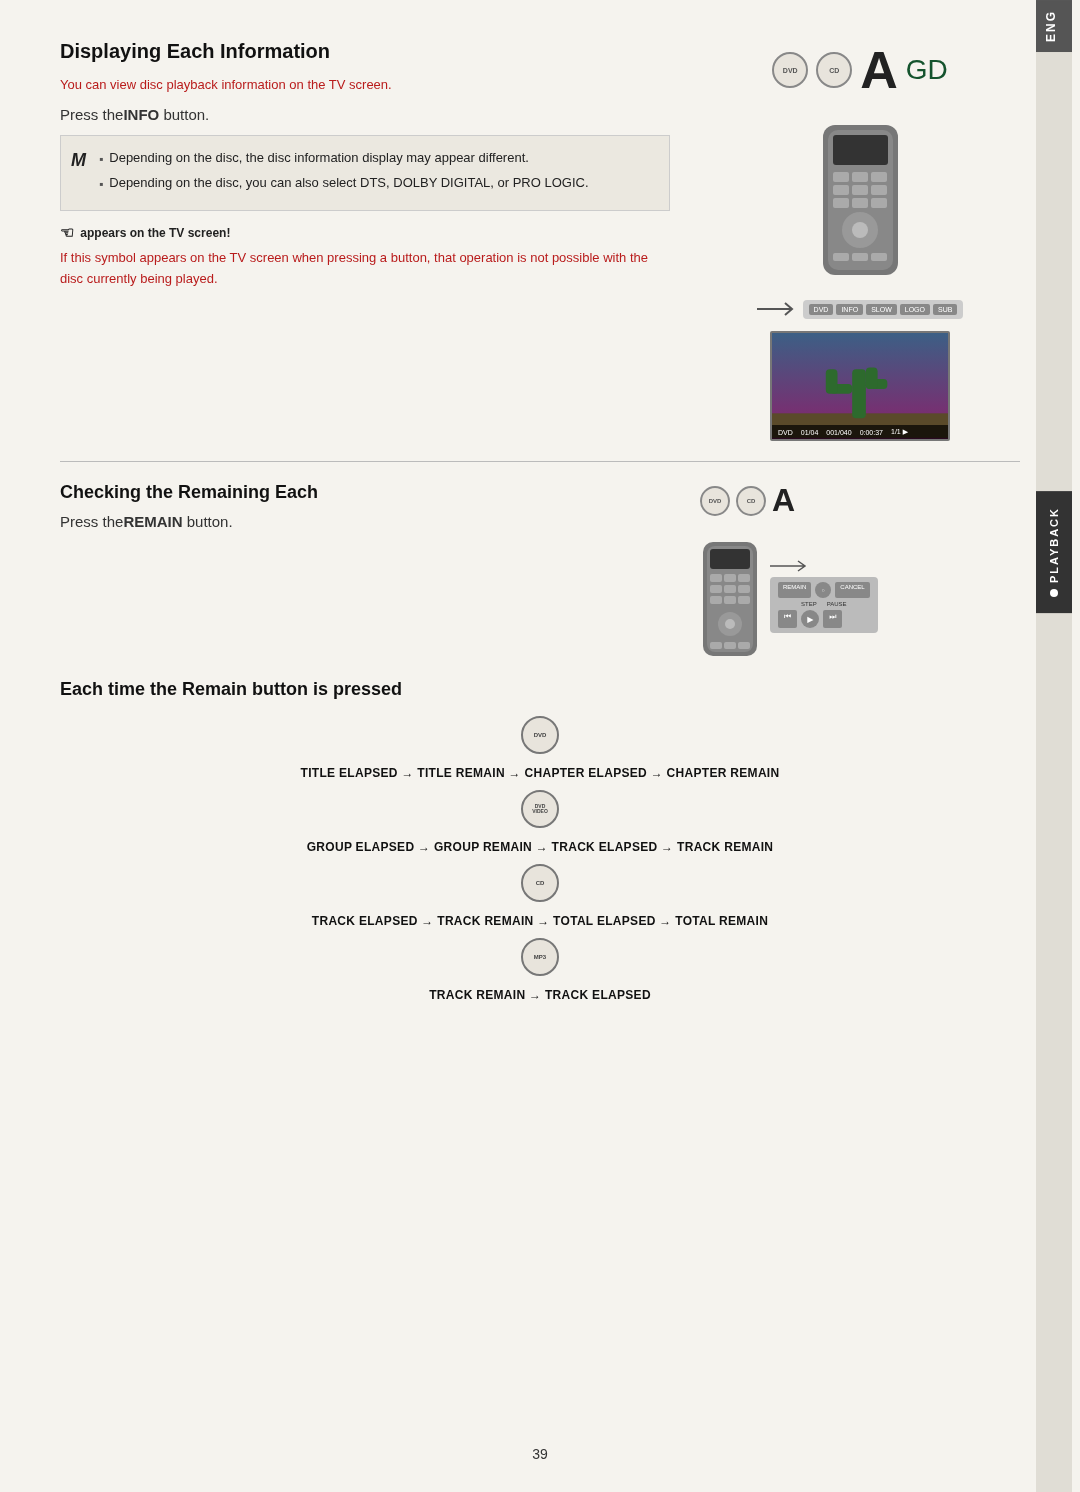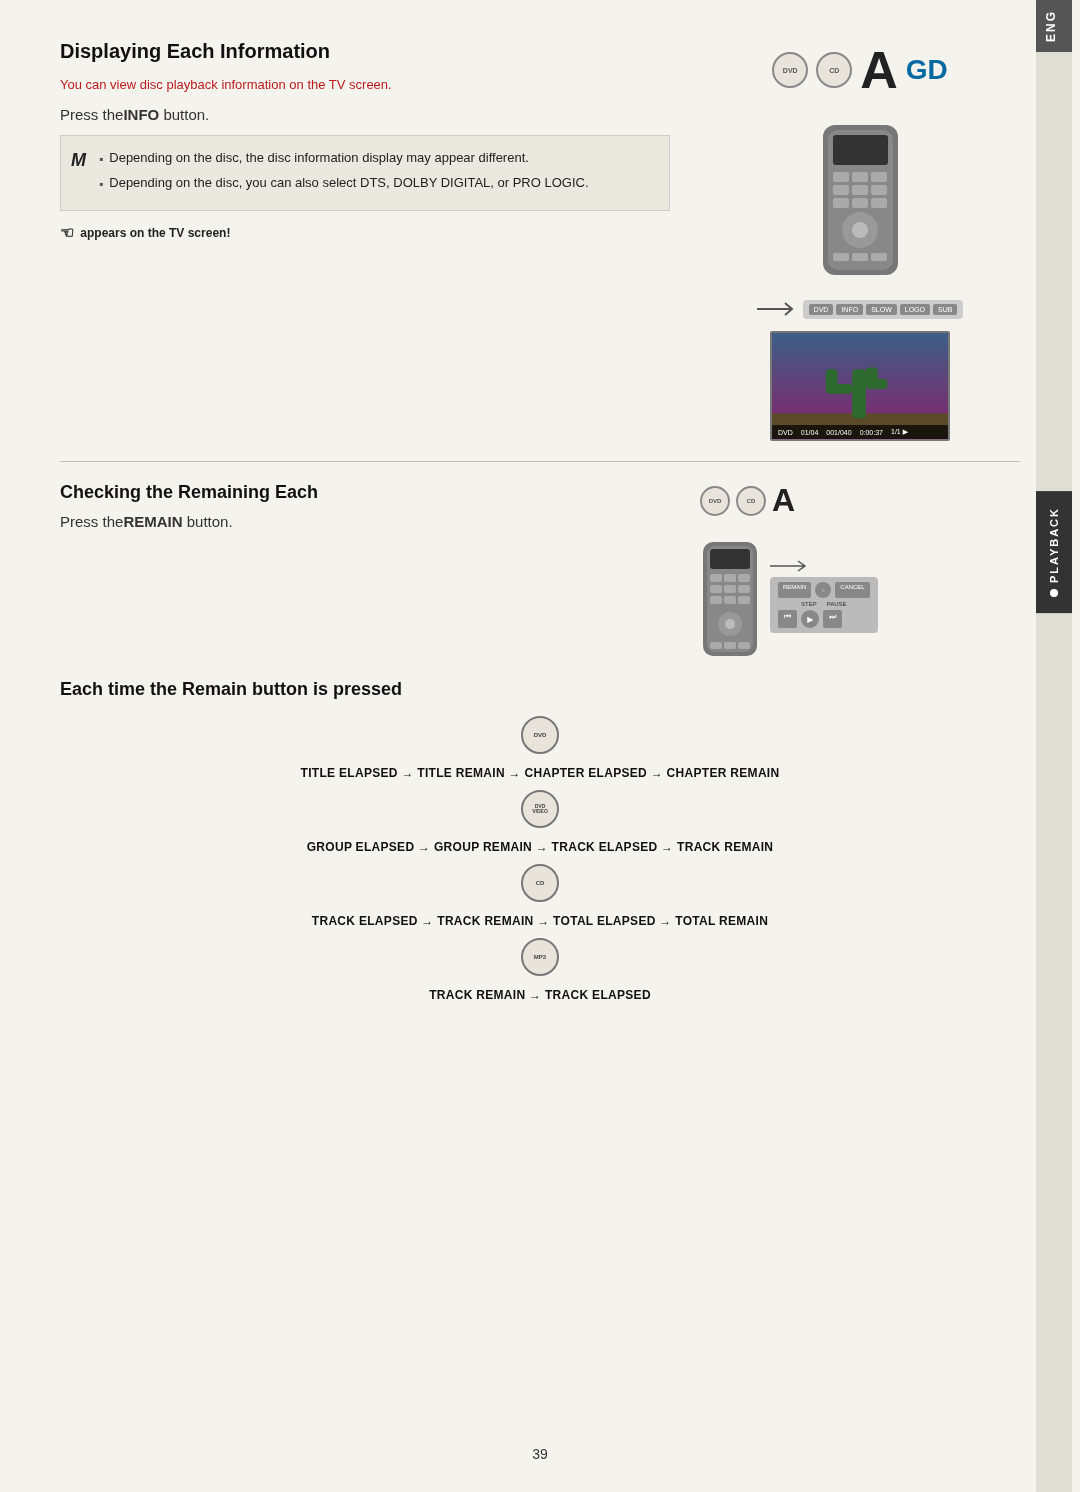--- a/index.html
+++ b/index.html
@@ -359,34 +359,35 @@
             <span>Depending on the disc, you can also select DTS, DOLBY DIGITAL, or PRO LOGIC.</span>
           </div>
         </div>
       </div>
 
       <div class="hand-section">
         <div class="hand-title">
           <span class="hand-icon">☜</span>
           <strong>appears on the TV screen!</strong>
         </div>
+        <p class="body-text">If this symbol appears on the TV screen when pressing a button, that operation is not possible with the disc currently being played.</p>
       </div>
     </div>
 
     <div class="right-col">
 
       <div class="disc-icons-row" style="margin-top:4px;">
         <div class="disc-icon">
           <span style="font-size:7px;font-weight:bold;">DVD</span>
         </div>
         <div class="disc-icon">
           <span style="font-size:7px;font-weight:bold;">CD</span>
         </div>
         <span class="big-letter">A</span>
-        <span style="font-size:28px;font-weight:bold;color:#0369a1;">GD</span>
+        <span style="font-size:28px;font-weight:normal;color:#14532d;">GD</span>
       </div>
 
       <div style="margin-top:4px;">
         <svg width="85" height="160" viewBox="0 0 85 160">
 
           <rect x="5" y="5" width="75" height="150" rx="12" fill="#777"></rect>
           <rect x="10" y="10" width="65" height="140" rx="10" fill="#888"></rect>
 
           <rect x="15" y="15" width="55" height="30" rx="3" fill="#333"></rect>
 

